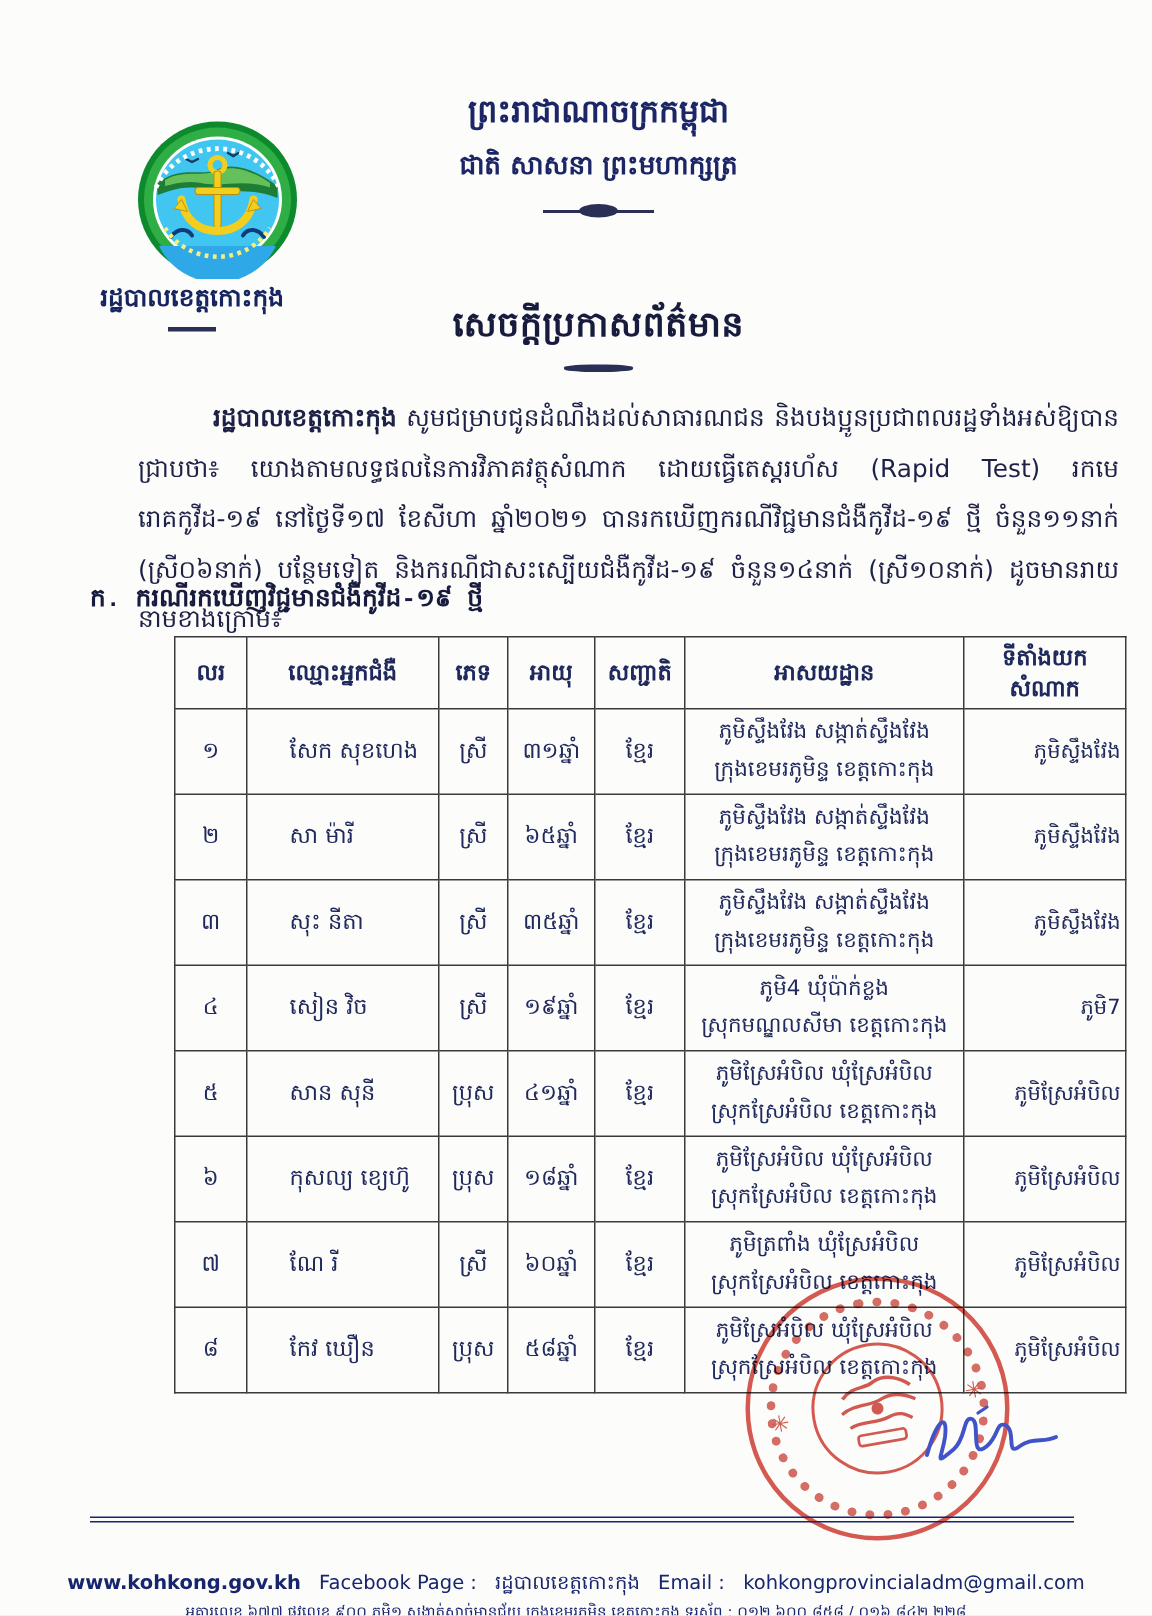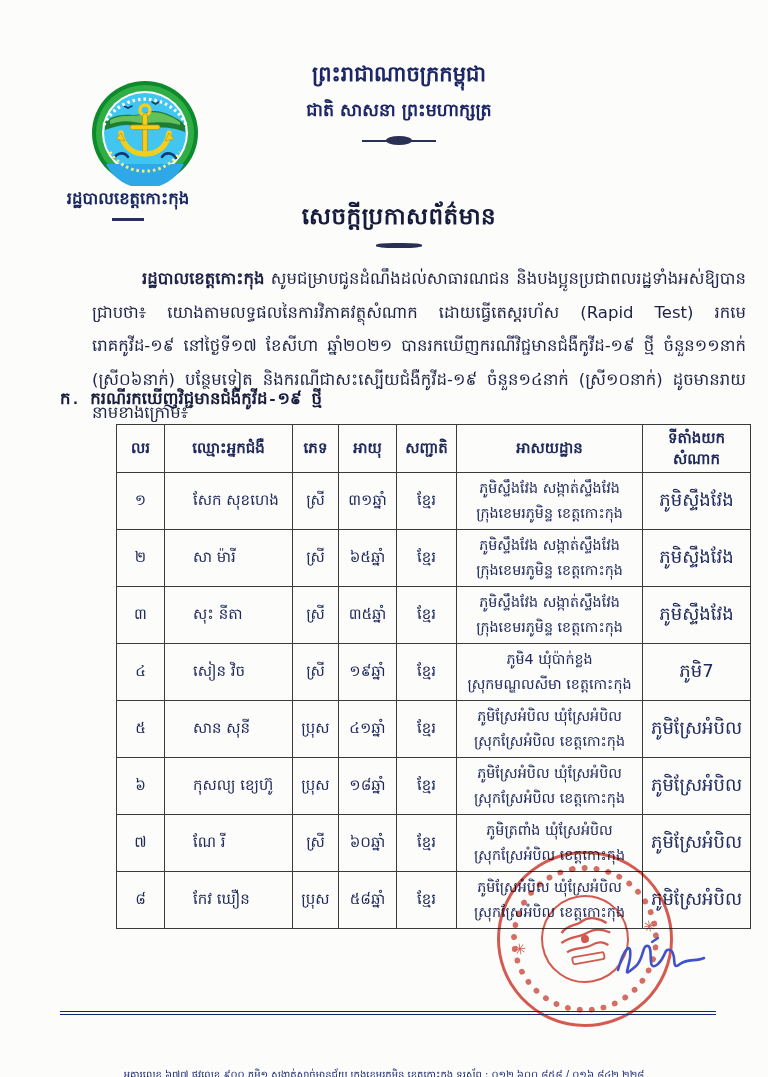--- a/index.html
+++ b/index.html
@@ -31,21 +31,21 @@
   .section-heading { position:absolute; left:60px; top:388px; font-size:16.5px; font-weight:bold; color:#171b3d;font-family:Liberation Mono, monospace; }
   
   table.cases { position:absolute; left:76px; top:424px; width:634px; border-collapse:collapse;
                 table-layout:fixed; background:transparent;margin-left:40px; }
   .cases th, .cases td { border:1.4px solid #3a3a3a; text-align:center; vertical-align:middle;
                          color:#20295c; padding:2px 3px; overflow:hidden; }
   .cases th { height:48px; font-size:15px; font-weight:bold; white-space:pre-line; line-height:1.35; }
   .cases td { height:57px; font-size:15px; }
   .cases td.name { text-align:left; padding-left:28px; }
   .cases td.addr { font-size:14.3px; line-height:1.75; white-space:pre-line; }
-  .cases td.site { font-size:18px; }
+  .cases td.site { font-size:14px;text-align:right; }
   
   .stamp { position:absolute; left:497px; top:851px; width:176px; height:176px;
            transform:rotate(-10deg); opacity:.82; mix-blend-mode:multiply; pointer-events:none; }
   .stamp .ring-outer { position:absolute; inset:0; border:3px solid #cf372b; border-radius:50%; }
   .stamp .ring-text  { position:absolute; inset:14px; border:6px dotted #c93a2e; border-radius:50%; opacity:.9; }
   .stamp .ring-inner { position:absolute; inset:44px; border:2.5px solid #cf372b; border-radius:50%; }
   .stamp .emblem { position:absolute; inset:52px; color:#c9372b; }
   .stamp .star { position:absolute; top:78px; font-size:15px; color:#c9372b; font-weight:bold; }
   .stamp .star.left { left:16px; } .stamp .star.right { right:16px; }
   .signature { position:absolute; left:612px; top:934px; width:96px; height:60px; }
@@ -234,14 +234,21 @@
 
   <div class="signature">
     <svg width="96" height="60" viewBox="0 0 96 60">
       <path d="M6 36 C12 14 20 6 18 24 C16 38 10 44 24 32 C32 25 30 10 36 12 C42 14 34 40 46 30 C54 23 52 14 58 16 C66 19 58 38 68 30 C76 24 84 28 92 24" fill="none" stroke="#4053c8" stroke-width="2.6" stroke-linecap="round"></path>
       <path d="M40 8 L46 4" stroke="#4053c8" stroke-width="2.2" stroke-linecap="round"></path>
     </svg>
   </div>
 
   <div class="footer-rule"></div>
   <div class="footer-line1">អគារលេខ ៦៧៧ ផ្លូវលេខ ៩០០ ភូមិ១ សង្កាត់ស្មាច់មានជ័យ ក្រុងខេមរភូមិន្ទ ខេត្តកោះកុង ទូរស័ព្ទ : ០១២ ៦០០ ៨៥៨ / ០១៦ ៨៤២ ២២៨</div>
+  <div class="footer-line2">
+    <span class="seg strong">www.kohkong.gov.kh</span>
+    <span class="seg">Facebook Page :</span>
+    <span class="seg">រដ្ឋបាលខេត្តកោះកុង</span>
+    <span class="seg">Email :</span>
+    <span class="seg">kohkongprovincialadm@gmail.com</span>
+  </div>
 
 </div>
 
 </body></html>

